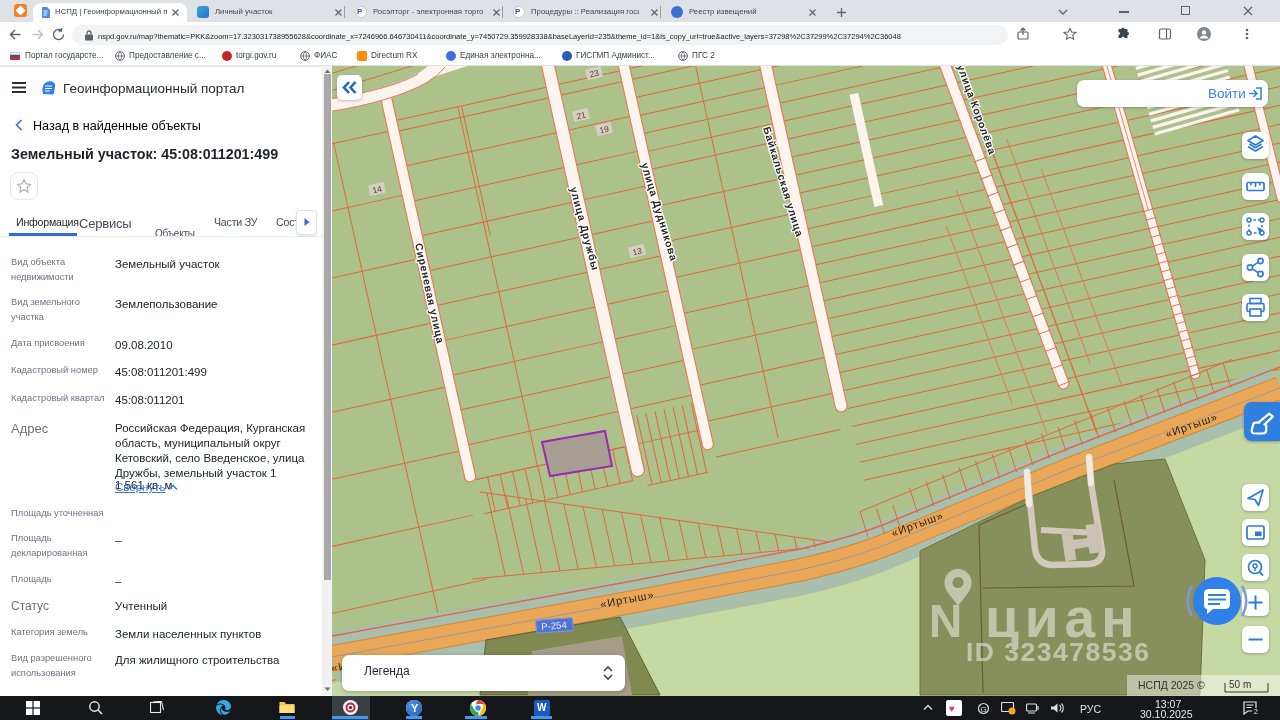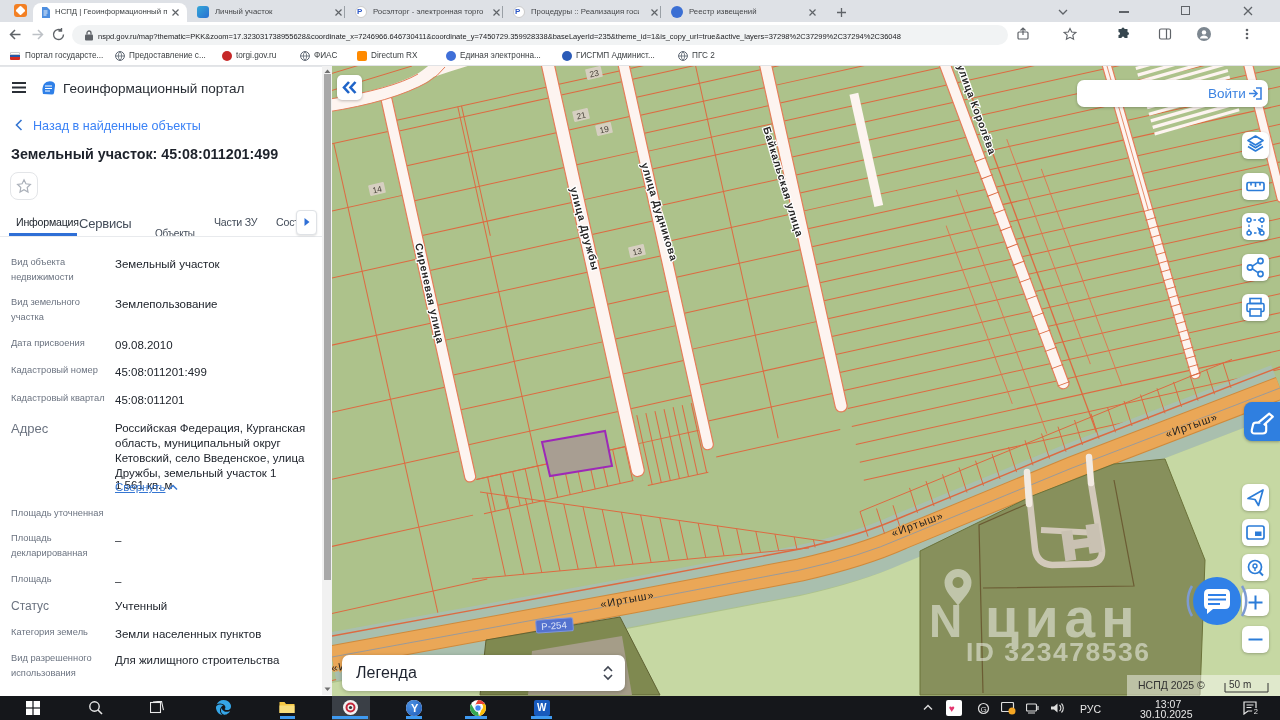--- a/index.html
+++ b/index.html
@@ -432,21 +432,21 @@
 <div class="abs" style="left:12px;top:82px;width:14px;height:2.2px;background:#2a2f36;box-shadow:0 4.5px 0 #2a2f36,0 9px 0 #2a2f36"></div>
 <svg class="abs" style="left:41px;top:80px" width="15" height="16" viewBox="0 0 15 16">
     <path d="M2 14 Q0.5 8 3 4 Q5.5 0.5 11 1.5 Q14.5 2.5 14 6 L13 13 Q12.8 14.5 11 14.5 Z" fill="#2f80e8"></path>
     <path d="M4 6 h7 M4 8.5 h7 M4 11 h5" stroke="#fff" stroke-width="1.1"></path>
   </svg>
 <div class="abs" style="left:63px;top:81px;font-size:13.5px;color:#272c33">Геоинформационный портал</div>
 
 <svg class="abs" style="left:15px;top:119px" width="8" height="12" viewBox="0 0 8 12">
     <path d="M6.5 1 L1.5 6 L6.5 11" fill="none" stroke="#3576d2" stroke-width="1.6"></path>
   </svg>
-<div class="abs" style="left:33px;top:119px;font-size:12.6px;color:#3b82f6">Назад в найденные объекты</div>
+<div class="abs" style="left:33px;top:119px;font-size:12.6px;color:#000000">Назад в найденные объекты</div>
 <div class="abs" style="left:11px;top:146px;font-size:14.3px;font-weight:700;color:#1d222b;letter-spacing:0px">Земельный участок: 45:08:011201:499</div>
 <div class="abs" style="left:10px;top:172px;width:28px;height:28px;border:1px solid #e3e5e8;border-radius:8px"></div>
 <svg class="abs" style="left:16px;top:178px" width="16" height="16" viewBox="0 0 16 16">
     <path d="M8 1.8 L9.9 5.8 L14.4 6.4 L11.2 9.5 L12 14 L8 11.8 L4 14 L4.8 9.5 L1.6 6.4 L6.1 5.8 Z" fill="none" stroke="#aab0b9" stroke-width="1.2"></path>
   </svg>
 
 <div class="abs" style="left:16px;top:216px;font-size:10.6px;letter-spacing:-0.2px;color:#20262e">Информация</div>
 <div class="abs" style="left:79px;top:216px;font-size:13px;letter-spacing:-0.2px;color:#434c59">Сервисы</div>
 <div class="abs" style="left:155px;top:228px;font-size:10px;letter-spacing:-0.2px;color:#434c59">Объекты</div>
 <div class="abs" style="left:214px;top:216px;font-size:10.6px;letter-spacing:-0.2px;color:#434c59">Части ЗУ</div>
@@ -569,21 +569,21 @@
 
 <svg class="abs" style="left:1182px;top:566px" width="70" height="70" viewBox="0 0 70 70">
 <path d="M 10 20 A 29 29 0 0 0 10 50" fill="none" stroke="#7d9bd2" stroke-width="2.5"></path>
 <path d="M 60 20 A 29 29 0 0 1 60 50" fill="none" stroke="#7d9bd2" stroke-width="2.5"></path>
 <circle cx="35" cy="35" r="24" fill="#2f80e8"></circle>
 <path d="M 22 28 q0 -5 5 -5 h16 q5 0 5 5 v10 q0 5 -5 5 h-12 l-6 5 v-5 q-3 0 -3 -5 Z" fill="#fff"></path>
 <path d="M26 29 h18 M26 33.5 h18 M26 38 h12" stroke="#2f80e8" stroke-width="2"></path>
 </svg>
 
 <div class="abs" style="left:342px;top:655px;width:283px;height:36px;background:#fff;border-radius:7px;box-shadow:0 1px 4px rgba(0,0,0,0.25)"></div>
-<div class="abs" style="left:356px;top:664px;font-size:16px;color:#1f2430">Легенда</div>
+<div class="abs" style="left:364px;top:664px;font-size:12px;color:#1f2430">Легенда</div>
 <svg class="abs" style="left:602px;top:665px" width="12" height="16" viewBox="0 0 12 16">
     <path d="M2 6 L6 2 L10 6 M2 10 L6 14 L10 10" fill="none" stroke="#404652" stroke-width="1.6"></path>
   </svg>
 
 <div class="abs" style="left:0;top:696px;width:1280px;height:24px;background:#15171b"></div>
 <svg class="abs" style="left:26px;top:701px" width="14" height="14" viewBox="0 0 14 14">
     <rect x="0" y="0" width="6.4" height="6.4" fill="#fff"></rect>
     <rect x="7.6" y="0" width="6.4" height="6.4" fill="#fff"></rect>
     <rect x="0" y="7.6" width="6.4" height="6.4" fill="#fff"></rect>
     <rect x="7.6" y="7.6" width="6.4" height="6.4" fill="#fff"></rect>

